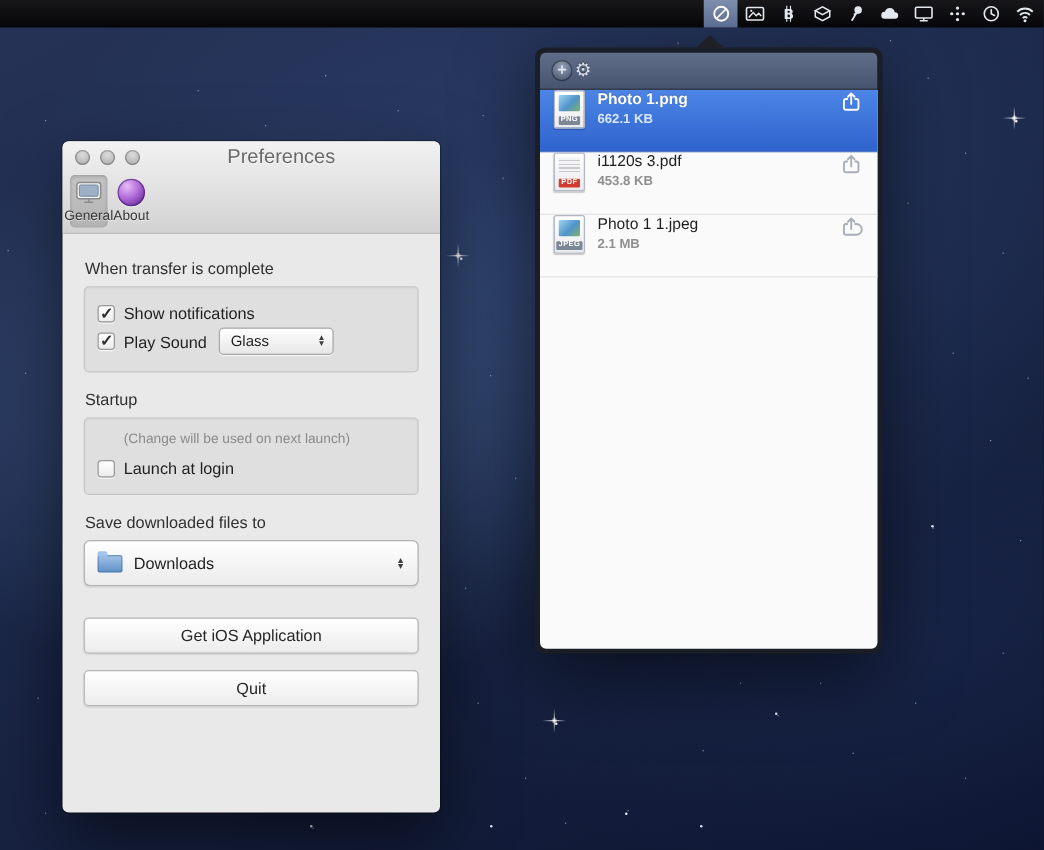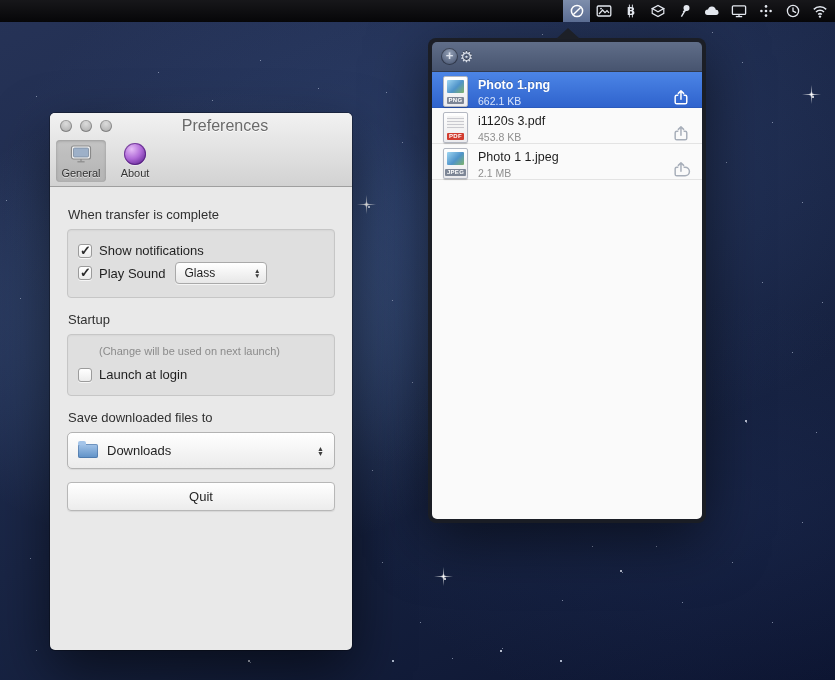--- a/index.html
+++ b/index.html
@@ -52,51 +52,51 @@
     border-left:12px solid transparent; border-right:12px solid transparent; border-bottom:11px solid #1d2027; }
   .popover-frame { background:rgba(27,30,37,.97); border-radius:8px; padding:4px; }
   .popover-header { height:30px; border-radius:5px 5px 0 0; display:flex; align-items:center; padding:0 9px;
     background:linear-gradient(#606e89,#47546f); border-bottom:1px solid #323b4e; }
   .add-btn { width:17px; height:17px; border-radius:50%; flex:0 0 auto; text-align:center; line-height:15px;
     font-size:13px; font-weight:bold; color:#dfe4ee;
     background:radial-gradient(circle at 50% 32%, #93a0b6, #515e79 75%); box-shadow: inset 0 0 0 1px rgba(20,24,34,.55); }
   .popover-title { flex:1; text-align:center; color:#e9edf5; font-size:12.5px; text-shadow:0 -1px 0 rgba(0,0,0,.45); }
   .gear-btn { flex:0 0 auto; width:17px; text-align:center; color:#d9dee8; font-size:15px; line-height:17px; text-shadow:0 -1px 0 rgba(0,0,0,.4); }
   .file-list { background:#fafafa; border-radius:0 0 5px 5px; height:447px; overflow:hidden; }
-  .file-row { height:36px; display:flex; align-items:flex-end; padding:0 11px; border-bottom:1px solid #e3e3e3; background:#fafafa; }
+  .file-row { height:50px; display:flex; align-items:flex-start; padding:0 11px; border-bottom:1px solid #e3e3e3; background:#fafafa; }
   .file-row.selected { background:linear-gradient(#4c85e6,#2f63cd); border-bottom-color:#2a5abd; }
   .file-icon { width:25px; height:31px; margin-right:10px; position:relative; flex:0 0 auto;
     background:linear-gradient(#ffffff,#ebebee); border:1px solid #b4b8c2; border-radius:2px;
     box-shadow:0 1px 1px rgba(0,0,0,.2); display:flex; align-items:flex-end; justify-content:center; }
   .thumb { position:absolute; top:3px; left:3px; right:3px; height:13px; border-radius:1px; }
   .thumb.img { background:linear-gradient(135deg,#9ed6f2 0%, #4f93c9 55%, #7fb36b 100%); }
   .thumb.doc { background:repeating-linear-gradient(#f3f3f3 0 2px, #c9c9cf 2px 3px); }
   .file-type { position:relative; font-size:6px; font-weight:bold; color:#fff; letter-spacing:.3px;
     padding:0 2px; margin-bottom:2px; border-radius:1px; background:#7d8696; line-height:7px; }
   .file-type.pdf { background:#d23c30; }
   .file-meta { flex:1; min-width:0; }
   .file-name { font-size:12.5px; color:#1e1e1e; white-space:nowrap; overflow:hidden; }
   .selected .file-name { color:#ffffff; font-weight:bold; text-shadow:0 -1px 0 rgba(0,0,0,.25); }
-  .file-size { font-size:10.5px; color:#8f8f8f; margin-top:3px; }
+  .file-size { font-size:10.5px; color:#8f8f8f; margin-top:3px;font-weight:bold; }
   .selected .file-size { color:#d9e5fb; }
   .share-btn { flex:0 0 auto; color:#a7aeb9; }
   .selected .share-btn { color:#ffffff; }
   .share-btn svg { display:block; }
 
   
   .prefs { position:absolute; left:50px; top:113px; width:302px; height:537px; border-radius:5px; background:#e9e9e9;
     box-shadow:0 22px 55px rgba(0,0,0,.55), 0 0 0 1px rgba(0,0,0,.28); z-index:20; }
   .prefs-header { height:74px; border-radius:5px 5px 0 0; background:linear-gradient(#f2f2f2,#d2d2d2); border-bottom:1px solid #9f9f9f; position:relative; }
   .traffic { position:absolute; left:10px; top:7px; display:flex; gap:8px; }
   .light { width:12px; height:12px; border-radius:50%;
     background:radial-gradient(circle at 50% 32%, #dcdcdc, #b0b0b0 80%);
     box-shadow: inset 0 0 0 1px rgba(90,90,90,.55), inset 0 1px 1px rgba(255,255,255,.7); }
   .win-title { text-align:center; line-height:26px; font-size:16px; color:#696969; text-shadow:0 1px 0 rgba(255,255,255,.85);padding-left:48px; }
   .toolbar { display:flex; padding:1px 6px 0; gap:4px; }
-  .tb-item { width:50px; padding:2px 0 3px; border-radius:4px; display:flex; flex-direction:column; align-items:center; }
+  .tb-item { width:30px; padding:2px 0 3px; border-radius:4px; display:flex; flex-direction:column; align-items:center; }
   .tb-item.selected { background:rgba(0,0,0,.15); box-shadow:inset 0 1px 3px rgba(0,0,0,.22); }
   .tb-label { font-size:11px; color:#343434; margin-top:1px; text-shadow:0 1px 0 rgba(255,255,255,.6); }
   .tb-icon { width:26px; height:24px; display:flex; align-items:center; justify-content:center; }
   .about-orb { width:22px; height:22px; border-radius:50%;
     background:radial-gradient(circle at 35% 28%, #e6bdf7 0%, #b06ad8 45%, #6b2f9c 80%, #4a1c70 100%);
     box-shadow: inset 0 0 0 1px rgba(70,20,110,.6), 0 1px 1px rgba(255,255,255,.5); }
   .prefs-content { padding:6px 17px 0; }
   .section-h { font-size:13px; color:#303030; margin:14px 0 7px 1px; }
   .groupbox { background:rgba(0,0,0,.04); border:1px solid #c6c6c6; border-radius:4px; padding:9px 10px; box-shadow:inset 0 1px 2px rgba(0,0,0,.04); }
   .check-row { display:flex; align-items:center; margin:4px 0; font-size:13px; color:#1f1f1f; }
@@ -334,17 +334,18 @@
       <div class="section-h">Save downloaded files to</div>
       <div class="big-select">
         <span class="folder-icon"></span>
         <span>Downloads</span>
         <span class="stack-arrows">
           <span>▲</span>
             <span>▼</span>
         </span>
       </div>
 
+      <div class="pref-btn btn-ios">Get iOS Application</div>
       <div class="pref-btn btn-quit">Quit</div>
 
     </div>
   </div>
 </div>
 
 </body></html>

